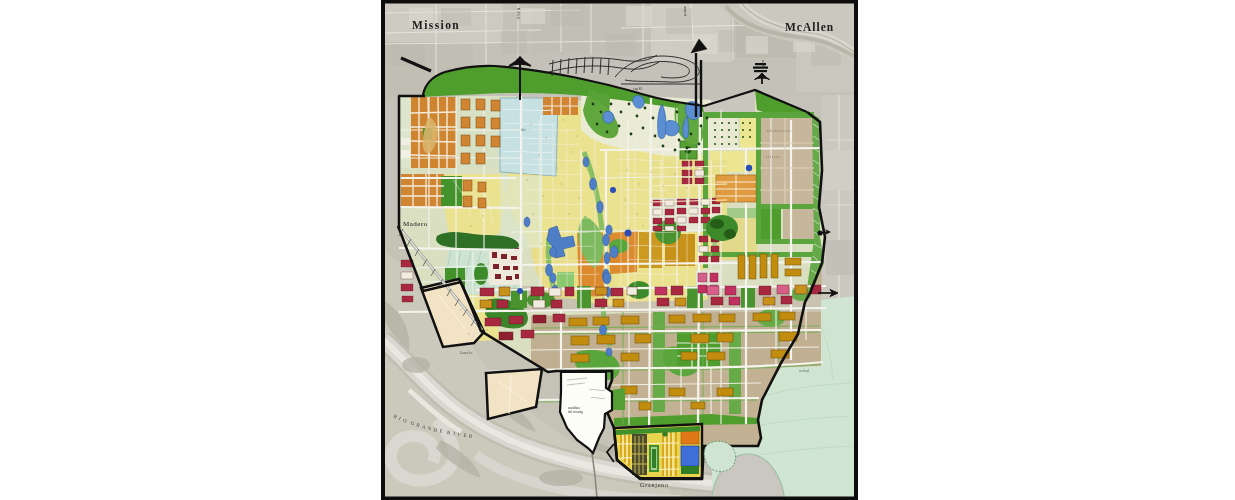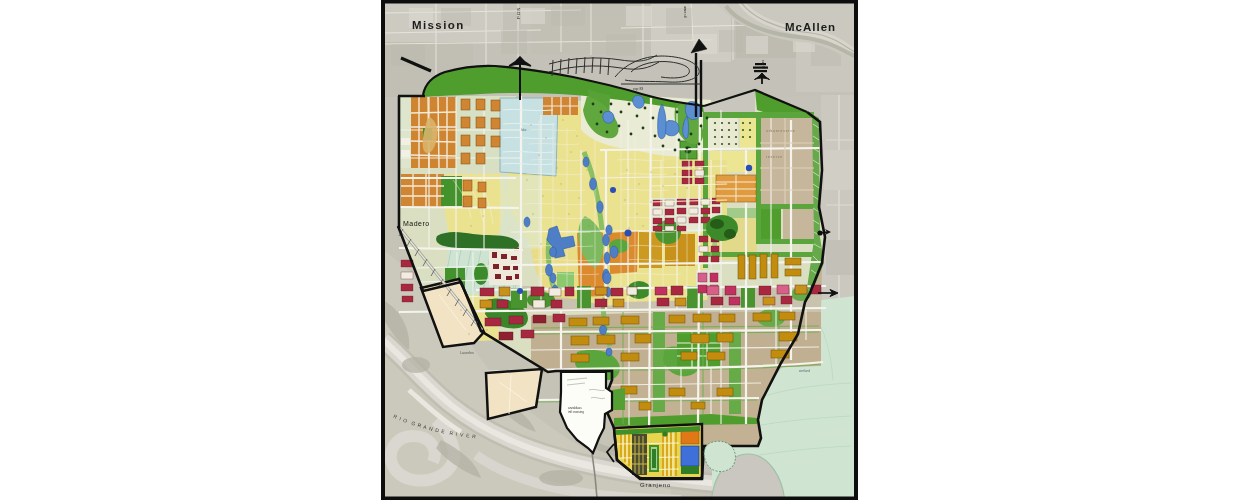--- a/index.html
+++ b/index.html
@@ -1,17 +1,17 @@
 <!DOCTYPE html>
 <html><head>
 <meta charset="utf-8">
 <style>
 html,body{margin:0;padding:0;background:#ffffff;width:1235px;height:500px;overflow:hidden;}
 #stage{position:relative;width:1235px;height:500px;background:#ffffff;font-family:"Liberation Sans",sans-serif;}
-#map{position:absolute;left:381px;top:0;width:477px;height:424px;}
+#map{position:absolute;left:381px;top:0;width:477px;height:424px;font-family:Liberation Serif, serif;}
 </style>
 </head>
 <body>
 <div id="stage">
 
 <div id="map">
 <svg width="477" height="500" viewBox="0 0 477 500">
 <defs>
 <clipPath id="mapclip">
             <rect x="2" y="2" width="472" height="496"></rect>

